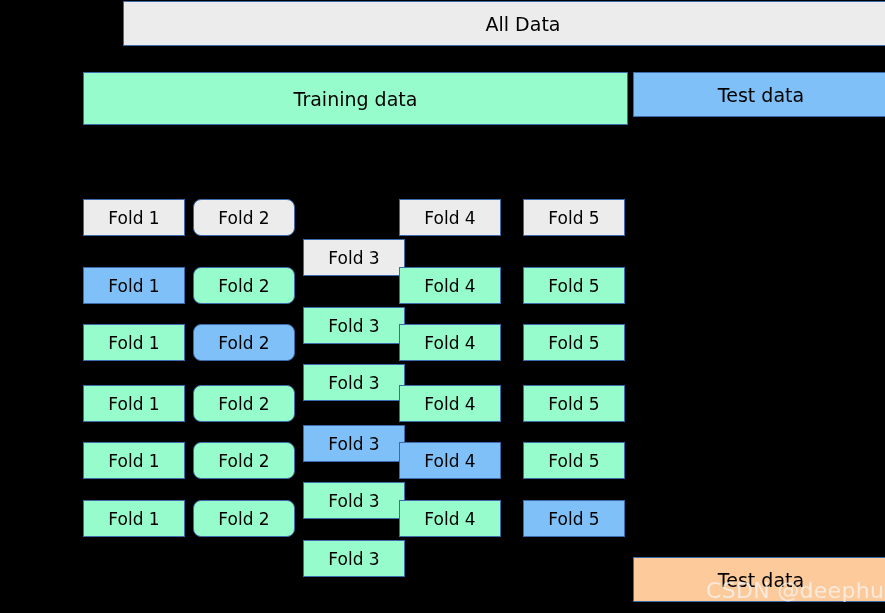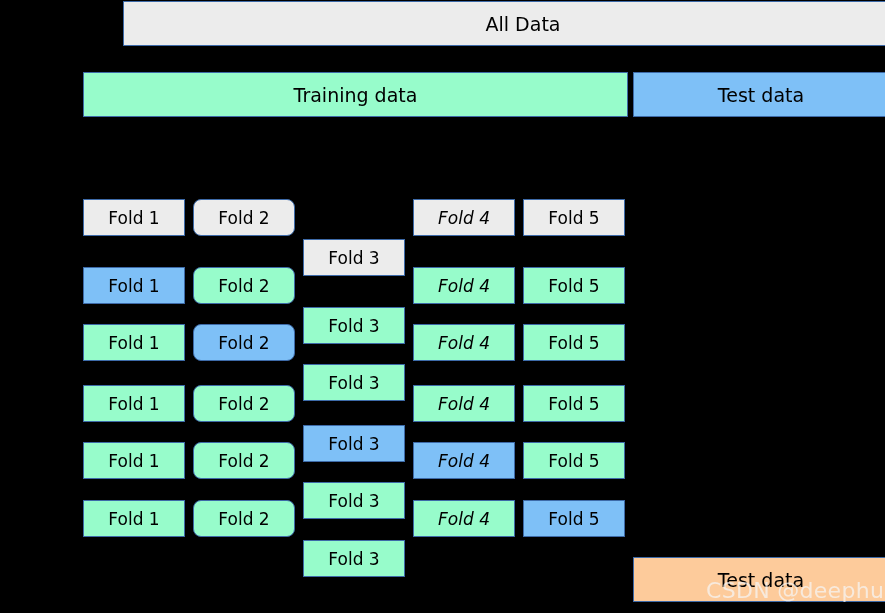--- a/index.html
+++ b/index.html
@@ -33,21 +33,21 @@
     width: 800px;
     height: 45px;
     background: #ececec;
     font-size: 19px;
     margin-left: 40px;
   }
   #training-data {
     left: 83px;
     top: 72px;
     width: 545px;
-    height: 45px;
+    height: 53px;
     background: #97fccb;
     font-size: 19px;
   }
   #test-data-top {
     left: 633px;
     top: 72px;
     width: 256px;
     height: 45px;
     background: #7ec0f7;
     font-size: 19px;
@@ -78,21 +78,21 @@
     display: flex;
     align-items: center;
     justify-content: center;
     font-size: 17px;
     color: #000000;
     white-space: nowrap;
   }
   .fold-cell.c0 { left: 0px; }
   .fold-cell.c1 { left: 110px; border-radius: 8px; }
   .fold-cell.c2 { left: 220px; margin-top: 40px; }
-  .fold-cell.c3 { left: 330px; font-style: italic; }
+  .fold-cell.c3 { left: 316px; }
   .fold-cell.c4 { left: 440px; }
 
   .fold-cell.tone-neutral { background: #ececec; }
   .fold-cell.tone-train   { background: #97fccb; }
   .fold-cell.tone-valid   { background: #7ec0f7; }
 
   
   #watermark {
     position: absolute;
     left: 706px;

